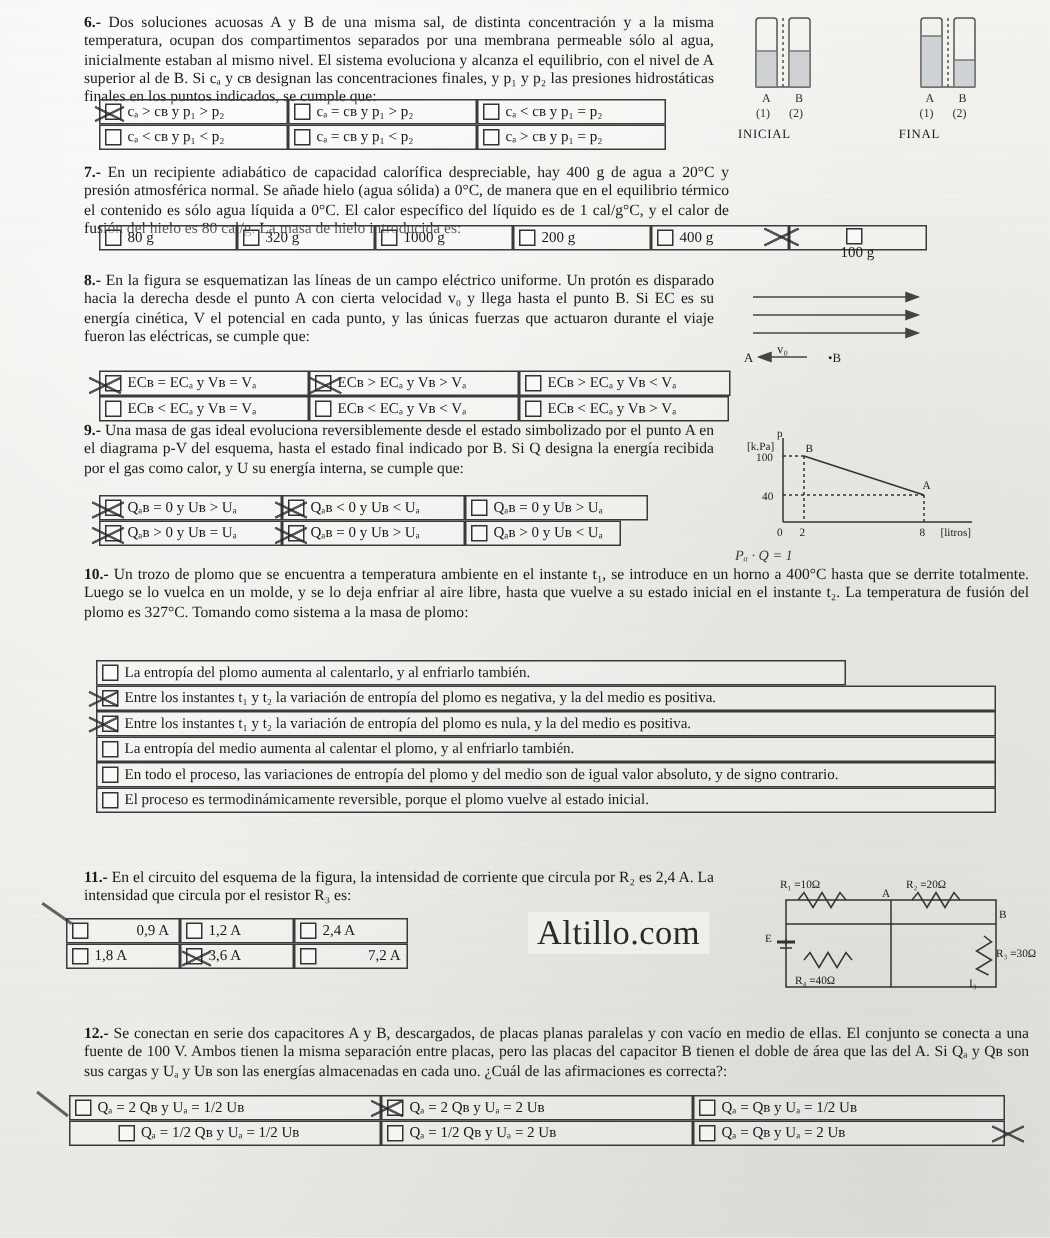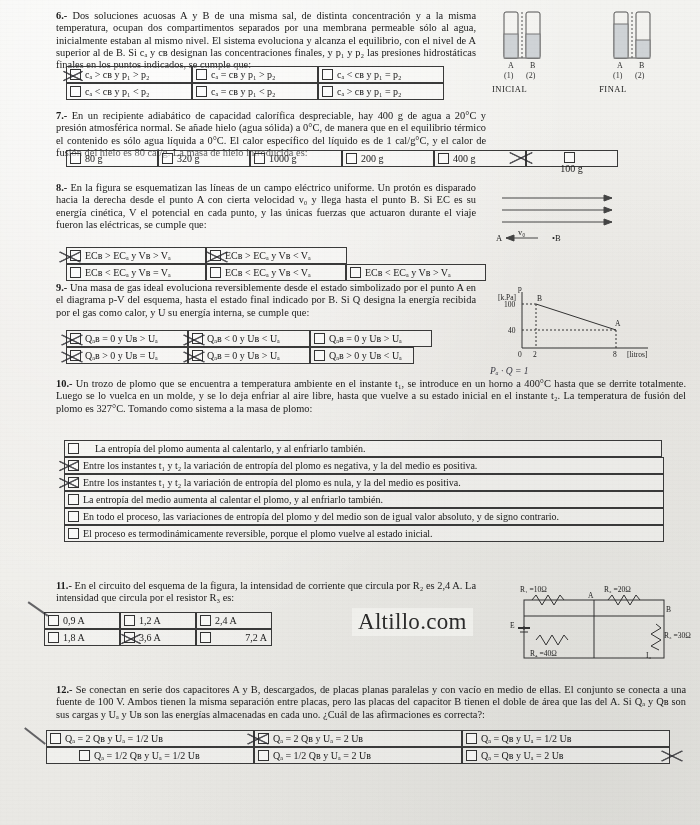--- a/index.html
+++ b/index.html
@@ -217,20 +217,24 @@
   <div class="q" style="left:56px;top:182px;width:420px;">
     <div class="txt">
       <span class="qnum">8.-</span>
       <span>En la figura se esquematizan las líneas de un campo eléctrico uniforme. Un protón es disparado hacia la derecha desde el punto A con cierta velocidad v₀ y llega hasta el punto B. Si EC es su energía cinética, V el potencial en cada punto, y las únicas fuerzas que actuaron durante el viaje fueron las eléctricas, se cumple que:</span>
     </div>
   </div>
   <div class="q" style="left:66px;top:247px;">
     <div class="optrow">
       <div class="opt" style="width:140px;">
           <span class="cb"></span>
+          <span class="lbl">ECʙ = ECₐ y Vʙ = Vₐ</span>
+        </div>
+      <div class="opt" style="width:140px;">
+          <span class="cb"></span>
           <span class="lbl">ECʙ &gt; ECₐ y Vʙ &gt; Vₐ</span>
         </div>
       <div class="opt" style="width:141px;">
           <span class="cb"></span>
           <span class="lbl">ECʙ &gt; ECₐ y Vʙ &lt; Vₐ</span>
         </div>
     </div>
     <div class="optrow">
       <div class="opt" style="width:140px;">
           <span class="cb"></span>
@@ -357,21 +361,21 @@
     </svg>
   </div>
 
   <div class="q" style="left:56px;top:378px;width:630px;">
     <div class="txt">
       <span class="qnum">10.-</span>
       <span>Un trozo de plomo que se encuentra a temperatura ambiente en el instante t₁, se introduce en un horno a 400°C hasta que se derrite totalmente. Luego se lo vuelca en un molde, y se lo deja enfriar al aire libre, hasta que vuelve a su estado inicial en el instante t₂. La temperatura de fusión del plomo es 327°C. Tomando como sistema a la masa de plomo:</span>
     </div>
   </div>
   <div class="q" style="left:64px;top:440px;">
-    <div class="opt" style="width:598px;gap:12px;">
+    <div class="opt" style="width:500px;">
         <span class="cb"></span>
         <span class="lbl">La entropía del plomo aumenta al calentarlo, y al enfriarlo también.</span>
       </div>
     <div class="opt" style="width:600px;">
         <span class="cb"></span>
         <span class="lbl">Entre los instantes t₁ y t₂ la variación de entropía del plomo es negativa, y la del medio es positiva.</span>
       </div>
     <div class="opt" style="width:600px;">
         <span class="cb"></span>
         <span class="lbl">Entre los instantes t₁ y t₂ la variación de entropía del plomo es nula, y la del medio es positiva.</span>
@@ -399,21 +403,21 @@
     </div>
 
   <div class="q" style="left:56px;top:580px;width:420px;">
     <div class="txt">
       <span class="qnum">11.-</span>
       <span>En el circuito del esquema de la figura, la intensidad de corriente que circula por R₂ es 2,4 A. La intensidad que circula por el resistor R₃ es:</span>
     </div>
   </div>
   <div class="q" style="left:44px;top:612px;">
     <div class="optrow">
-      <div class="opt" style="width:76px;">
+      <div class="opt" style="width:76px;gap:28px;">
           <span class="cb"></span>
           <span class="lbl">0,9 A</span>
         </div>
       <div class="opt" style="width:76px;">
           <span class="cb"></span>
           <span class="lbl">1,2 A</span>
         </div>
       <div class="opt" style="width:76px;">
           <span class="cb"></span>
           <span class="lbl">2,4 A</span>

